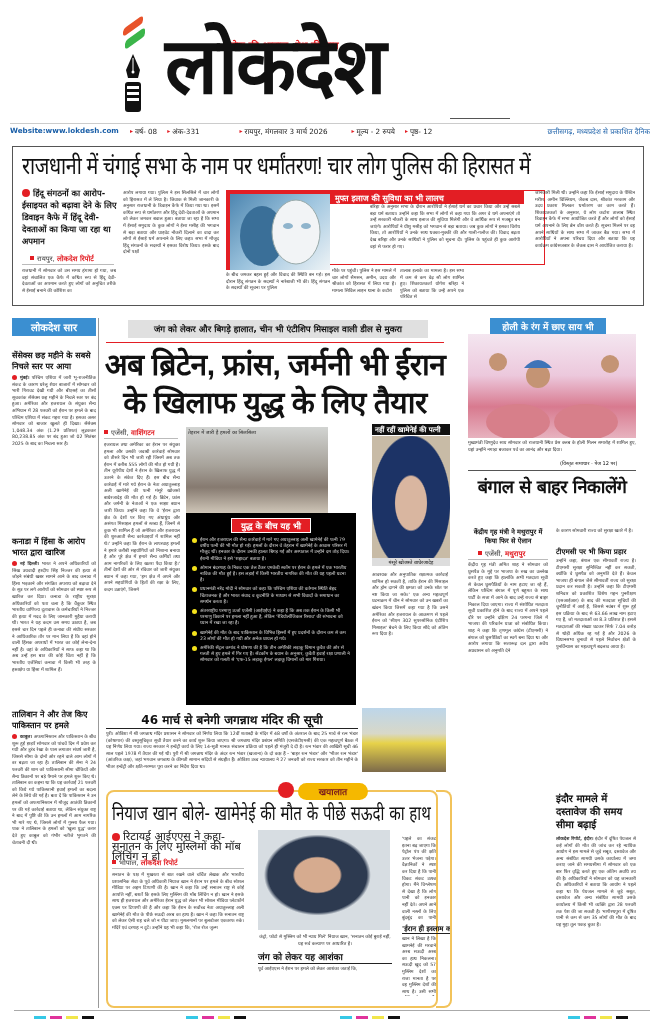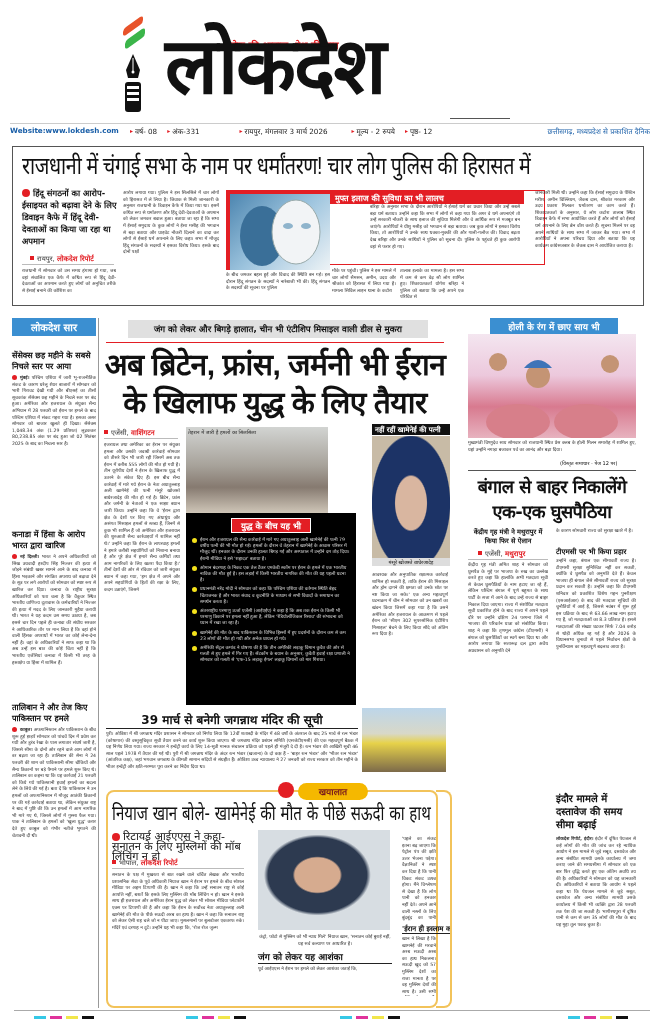--- a/index.html
+++ b/index.html
@@ -109,21 +109,21 @@
   <div class="txt" style="position:absolute;left:40px;top:13px;width:150px;height:60px">बरिहा के अनुसार सभा के दौरान आरोपियों ने ईसाई धर्म का प्रचार किया और उन्हें सबसे बड़ा धर्म बताया। उन्होंने कहा कि सभा में लोगों से कहा गया कि अगर वे धर्म अपनाएंगे तो उन्हें सरकारी नौकरी के साथ इलाज की सुविधा मिलेगी और वे आर्थिक रूप से मजबूत बन जाएंगे। आरोपियों ने यीशु मसीह को भगवान से बड़ा बताया। जब कुछ लोगों ने इसका विरोध किया, तो आरोपियों ने उनके साथ धक्का-मुक्की की और गाली-गलौज की। विवाद बढ़ता देख बरिहा और उनके साथियों ने पुलिस को सूचना दी। पुलिस के पहुंचते ही कुछ आरोपी वहां से फरार हो गए।</div>
 </div>
 <div class="abs txt" style="left:332px;top:268px;width:64px;height:34px">मौके पर पहुंची। पुलिस ने इस मामले में चार लोगों सैमसन, अमीन, उदय और श्रीकांत को हिरासत में लिया गया है। मामला सिविल लाइन थाना के कटोरा</div>
 <div class="abs txt" style="left:400px;top:268px;width:64px;height:34px">तालाब इलाके का मामला है। इस सभा में कम से कम डेढ़ सौ लोग शामिल हुए। शिकायतकर्ता योगेश बरिहा ने पुलिस को बताया कि उन्हें अपने एक परिचित से</div>
 <div class="abs txt" style="left:535px;top:190px;width:100px;height:112px">जानकारी मिली थी। उन्होंने कहा कि ईसाई समुदाय के पैस्टिन मरीश, अमीन विल्लियम, जैकब दास, श्रीकांत मरकाम और उदय प्रकाश मिलकर धर्मांतरण का काम करते हैं। शिकायतकर्ता के अनुसार, ये लोग कटोरा तालाब स्थित डिवाइन कैफे में सभा आयोजित करते हैं और लोगों को ईसाई धर्म अपनाने के लिए ब्रेन वॉश करते हैं। सूचना मिलने पर वह अपने साथियों के साथ सभा में जाकर बैठ गया। सभा में आरोपियों ने अपना परिचय दिया और बताया कि यह कार्यक्रम कांग्रेसजबार के जैकब दास ने आयोजित कराया है।</div>
 
 <div class="abs" style="left:12px;top:318px;width:84px">
   <div class="sar-tag">लोकदेश सार</div>
   <div class="sub-h" style="margin-top:14px">सेंसेक्स छह महीने के सबसे निचले स्तर पर आया</div>
   <div class="txt" style="margin-top:3px;height:150px"><span class="dot" style="width:5px;height:5px"></span><b>मुंबई।</b> <span>पश्चिम एशिया में जारी भू-राजनीतिक संकट के कारण घरेलू शेयर बाजारों में सोमवार को भारी गिरावट देखी गयी और बीएसई का तीसों सूचकांक सेंसेक्स छह महीने के निचले स्तर पर बंद हुआ। अमेरिका और इजरायल के संयुक्त सैन्य अभियान में 28 फरवरी को ईरान पर हमले के बाद पश्चिम एशिया में संकट गहरा गया है। इसका असर सोमवार को बाजार खुलते ही दिखा। सेंसेक्स 1,048.34 अंक (1.29 प्रतिशत) लुढ़ककर 80,238.85 अंक पर बंद हुआ जो 02 सितंबर 2025 के बाद का निचला स्तर है।</span></div>
-  <div class="sub-h" style="margin-top:4px">कनाडा में हिंसा के आरोप भारत द्वारा खारिज</div>
+  <div class="sub-h" style="margin-top:11px">कनाडा में हिंसा के आरोप भारत द्वारा खारिज</div>
   <div class="txt" style="margin-top:3px;height:148px"><span class="dot" style="width:5px;height:5px"></span><b>नई दिल्ली।</b> <span>भारत ने अपने अधिकारियों को सिख उग्रवादी हरदीप सिंह निज्जर की हत्या से जोड़ने संबंधी खबर सामने आने के बाद कनाडा में हिंसा भड़काने और संगठित अपराध को बढ़ावा देने के सूत्र पर लगे आरोपों को सोमवार को स्पष्ट रूप से खारिज कर दिया। कनाडा के राष्ट्रीय सुरक्षा अधिकारियों को पता चला है कि वैंकूवर स्थित भारतीय वाणिज्य दूतावास के कर्मचारियों ने निज्जर की हत्या में मदद के लिए जानकारी मुहैया करायी थी। भारत ने यह कदम उस समय उठाया है, जब इससे चार दिन पहले ही कनाडा की संघीय सरकार ने आधिकारिक तौर पर मान लिया है कि वहां होने वाली हिंसक अपराधों में भारत का कोई लेना-देना नहीं है। वहां के अधिकारियों ने साफ कहा था कि अब उन्हें इस बात की कोई चिंता नहीं है कि भारतीय एजेंसियां कनाडा में किसी भी तरह के हस्तक्षेप या हिंसा में शामिल हैं।</span></div>
   <div class="sub-h" style="">तालिबान ने और तेज किए पाकिस्तान पर हमले</div>
   <div class="txt" style="margin-top:3px;height:180px"><span class="dot" style="width:5px;height:5px"></span><b>काबुल।</b> <span>अफगानिस्तान और पाकिस्तान के बीच शुरू हुई झड़पें सोमवार को पांचवें दिन में प्रवेश कर गयी और डूरंड रेखा के पास लगातार संघर्ष जारी है, जिससे सीमा के दोनों ओर रहने वाले आम लोगों में डर बढ़ता जा रहा है। तालिबान की सेना ने 24 फरवरी की शाम को पाकिस्तानी सीमा चौकियों और सैन्य ठिकानों पर बड़े पैमाने पर हमले शुरू किए थे। तालिबान का कहना था कि यह कार्रवाई 21 फरवरी को किये गये पाकिस्तानी हवाई हमलों का बदला लेने के लिये की गई है। बता दें कि पाकिस्तान ने उन हमलों को अफगानिस्तान में मौजूद आतंकी ठिकानों पर की गई कार्रवाई बताया था, लेकिन संयुक्त राष्ट्र ने बाद में पुष्टि की कि उन हमलों में आम नागरिक भी मारे गए थे, जिससे लोगों में गुस्सा फैल गया। पाक ने तालिबान के हमलों को 'खुला युद्ध' करार देते हुए काबुल को गंभीर नतीजे भुगतने की चेतावनी दी थी।</span></div>
 </div>
 <div class="abs colrule" style="left:98px;top:318px;height:690px"></div>
 
 <div class="abs grey-kick" style="left:128px;top:320px;width:300px">जंग को लेकर और बिगड़े हालात, चीन भी एंटीशिप मिसाइल वाली डील से मुकरा</div>
 <div class="abs" style="left:106px;top:342px;width:338px;border-top:1px solid #e31e24"></div>
 <div class="abs bigH" style="left:100px;top:346px;width:350px">
   <div>अब ब्रिटेन, फ्रांस, जर्मनी भी ईरान</div>
@@ -145,21 +145,21 @@
     <li>अंतरराष्ट्रीय परमाणु ऊर्जा एजेंसी (आईएईए) ने कहा है कि अब तक ईरान के किसी भी परमाणु ठिकाने पर हमला नहीं हुआ है, लेकिन 'रेडियोलॉजिकल रिसाव' की संभावना को ध्यान में रखा जा रहा है।</li>
     <li>खामेनेई की मौत के बाद पाकिस्तान के विभिन्न हिस्सों में हुए प्रदर्शनों के दौरान कम से कम 23 लोगों की मौत हो गयी और अनेक घायल हो गये।</li>
     <li>अमेरिकी सेंट्रल कमांड ने घोषणा की है कि तीन अमेरिकी लड़ाकू विमान कुवैत की ओर से गलती से हुए हमले में गिर गए हैं। सेंटकॉम के बयान के अनुसार, कुवैती हवाई रक्षा प्रणाली ने सोमवार को गलती से 'एफ-15 लड़ाकू ईगल' लड़ाकू विमानों को मार गिराया।</li>
   </ul>
 </div>
 <div class="abs darkhead" style="left:372px;top:424px;width:78px">नहीं रहीं खामेनेई की पत्नी</div>
 <div class="abs photo-woman" style="left:372px;top:436px;width:78px;height:122px"></div>
 <div class="abs" style="left:372px;top:558px;width:78px;background:#ddd;font-size:5px;text-align:center;padding:1px 0">मंसूरे खोजस्ते बाघेरजादेह</div>
 <div class="abs txt" style="left:372px;top:572px;width:76px;height:134px">आवश्यक और अनुपातिक रक्षात्मक कार्रवाई शामिल हो सकती है, ताकि ईरान की मिसाइल और ड्रोन दागने की क्षमता को उनके स्रोत पर नष्ट किया जा सके।' एक अन्य महत्वपूर्ण घटनाक्रम में चीन ने सोमवार को उन खबरों का खंडन किया जिसमें कहा गया है कि उसने अमेरिका और इजरायल के आक्रमण से पहले ईरान को 'सीएम 302 सुपरसोनिक एंटीशिप मिसाइल' बेचने के लिए किया सौदे को अंतिम रूप दिया है।</div>
 
-<div class="abs secthead" style="left:106px;top:712px;width:252px">39 मार्च से बनेगी जगन्नाथ मंदिर की सूची</div>
+<div class="abs secthead" style="left:106px;top:712px;width:252px">46 मार्च से बनेगी जगन्नाथ मंदिर की सूची</div>
 <div class="abs txt" style="left:106px;top:731px;width:252px;height:42px">पुरी। ओडिशा में श्री जगन्नाथ मंदिर प्रशासन ने सोमवार को निर्णय लिया कि 12वीं शताब्दी के मंदिर में 48 वर्षों के अंतराल के बाद 25 मार्च से रत्न भंडार (कोषागार) की वस्तुसूचिकृत सूची तैयार करने का कार्य शुरू किया जाएगा। श्री जगन्नाथ मंदिर प्रबंधन समिति (एसजेटीएमसी) की एक महत्वपूर्ण बैठक में यह निर्णय लिया गया। राज्य सरकार ने इन्वेंट्री कार्य के लिए 14-सूत्री मानक संचालन प्रक्रिया को पहले ही मंजूरी दे दी है। रत्न भंडार की आखिरी सूची 46 साल पहले 1978 में तैयार की गई थी। पुरी में श्री जगन्नाथ मंदिर के अंदर रत्न भंडार (खजाना) के दो कक्ष हैं - 'बाहर रत्न भंडार' और 'भीतर रत्न भंडार' (आंतरिक कक्ष), जहां भगवान जगन्नाथ के कीमती सामान सदियों से संग्रहीत हैं। ओडिशा उच्च न्यायालय ने 27 जनवरी को राज्य सरकार को तीन महीने के भीतर इन्वेंट्री और क्षति-मरम्मत पूरा करने का निर्देश दिया था।</div>
 <div class="abs photo-temple" style="left:362px;top:708px;width:84px;height:64px"></div>
 
 <div class="abs opinion" style="left:106px;top:790px;width:332px;height:218px"></div>
 <div class="abs redcircle" style="left:278px;top:782px"></div>
 <div class="abs khayal" style="left:298px;top:783px;width:70px">खयालात</div>
 <div class="abs" style="left:112px;top:800px;width:460px;font-size:20px;line-height:26px;white-space:nowrap;transform:scaleX(0.75);transform-origin:left">नियाज खान बोले- खामेनेई की मौत के पीछे सऊदी का हाथ</div>
 <div class="abs" style="left:112px;top:832px;width:130px;font-size:11px;font-weight:normal;line-height:10px"><span class="dot"></span><span>रिटायर्ड आईएएस ने कहा- सनातन के लिए मुस्लिमों की मॉब लिंचिंग न हो</span></div>
 <div class="abs byline" style="left:112px;top:858px"><span class="sq"></span><span>भोपाल,</span> <span class="red">लोकदेश रिपोर्ट</span></div>
 <div class="abs" style="left:112px;top:868px;width:132px;border-top:1px solid #bbb"></div>
@@ -170,38 +170,37 @@
 <div class="abs txt" style="left:258px;top:966px;width:134px;height:14px">पूर्व आईएएस ने ईरान पर हमले को लेकर आशंका जताई कि,</div>
 <div class="abs txt" style="left:402px;top:836px;width:34px;height:86px">'पहले का संकट इतना बढ़ जाएगा कि पेट्रोल पंप की क्षति उत्तर भेजना पड़ेगा। वैज्ञानिकों ने स्पष्ट कर दिया है कि पानी विकट संकट उत्पन्न होगा। मैंने विश्लेषण से देखा है कि लोग पानी को इनकार नहीं देते। अपने आने वाली नस्लों के लिए बुंदबूंद का पानी बचाएं और इस हक को हरा भरा रखें।' खिलाफ और अंधविश्वास को लेकर तंज करते हुए उन्होंने लिखा, 'मोदी ने विज्ञान की पकड़ा और अफ़ग़ानों ने अंधविश्वास को। विज्ञान ने मोदी को जाहिलियत कर दिया तो धर्म और अंधविश्वास ने लोगों को हिंसक बना दिया धर्म के नाम पर आतंक देशों में जिया सम्मान हो गई। बताई इसी से होंगी कि सभी सनातन धर्म अपनाते।</div>
 
 <div class="abs" style="left:436px;top:790px;width:20px;height:218px;overflow:hidden">
   <div class="opinion" style="position:absolute;left:-332px;top:0;width:348px;height:218px;border-left:none"></div>
 </div>
 
 <div class="abs" style="left:402px;top:924px;width:48px;font-size:7px;font-weight:bold;border-bottom:1.5px solid #222;white-space:nowrap;overflow:hidden">'ईरान ही इस्लाम का शेर है'</div>
 <div class="abs txt" style="left:402px;top:936px;width:34px;height:60px">खान ने लिखा है कि खामनेई की मरवाने अरब सऊदी अरब का हाथ निकलना। सऊदी खुद को 57 मुस्लिम देशों का राजा मानता है पर वह मुस्लिम देशों की साथ है। उसी सभी मुस्लिम देश चुप हैं। अपनी रानी के खिलाफ कुछ नहीं सुनना चाहते। इस्लाम का एक ही शेर बचा ईरान है।</div>
 
-<div class="abs blue-tag" style="left:490px;top:318px;width:128px">होली के रंग में छाए साय भी</div>
+<div class="abs blue-tag" style="left:490px;top:318px;width:116px">होली के रंग में छाए साय भी</div>
 <div class="abs photo-holi" style="left:468px;top:334px;width:168px;height:104px">
   <svg width="168" height="104" viewBox="0 0 168 104">
     <ellipse cx="50" cy="88" rx="32" ry="18" fill="#d77f8a"></ellipse>
     <ellipse cx="118" cy="88" rx="32" ry="18" fill="#d77f8a"></ellipse>
     <circle cx="70" cy="42" r="12" fill="#c49474"></circle>
     <path d="M56 34 Q70 18 84 34 Z" fill="#3e74b8"></path>
     <circle cx="30" cy="28" r="9" fill="#c49474"></circle>
     <circle cx="142" cy="30" r="9" fill="#c49474"></circle>
   </svg>
 </div>
 <div class="abs txt" style="left:468px;top:440px;width:168px;height:20px">मुख्यमंत्री विष्णुदेव साय सोमवार को राजधानी स्थित प्रेस क्लब के होली मिलन समारोह में शामिल हुए, यहां उन्होंने नगाड़ा बजाकर पर्व का आनंद और बढ़ा दिया।</div>
 <div class="abs" style="left:560px;top:460px;font-size:5px">(विस्तृत समाचार - पेज 12 पर)</div>
 <div class="abs" style="left:468px;top:470px;width:168px;border-top:1.5px solid #555"></div>
 
 <div class="abs" style="left:462px;top:474px;width:180px;text-align:center;font-size:18px;font-weight:bold;line-height:25px;letter-spacing:-0.5px">
   <div>बंगाल से बाहर निकालेंगे</div>
-  <div>एक-एक घुसपैठिया</div>
 </div>
 <div class="abs" style="left:468px;top:528px;width:80px;font-size:6.6px;font-weight:bold;text-align:center;line-height:9px">केंद्रीय गृह मंत्री ने मथुरापुर में किया फिर से ऐलान</div>
 <div class="abs byline" style="left:478px;top:549px"><span class="sq"></span><span>एजेंसी,</span> <span class="red">मथुरापुर</span></div>
 <div class="abs" style="left:468px;top:559px;width:80px;border-top:1px solid #bbb"></div>
 <div class="abs txt" style="left:468px;top:562px;width:80px;height:122px">केंद्रीय गृह मंत्री अमित शाह ने सोमवार को घुसपैठ के मुद्दे पर भाजपा के रुख का उल्लेख करते हुए कहा कि हालांकि अभी मतदाता सूची से केवल घुसपैठियों के नाम हटाए जा रहे हैं, लेकिन पश्चिम बंगाल में पूर्ण बहुमत के साथ पार्टी के सत्ता में आने के बाद उन्हें राज्य से बाहर निकाल दिया जाएगा। राज्य में संशोधित मतदाता सूची प्रकाशित होने के बाद राज्य में अपने पहले दौरे पर उन्होंने दक्षिण 24 परगना जिले में भाजपा की परिवर्तन यात्रा को संबोधित किया। शाह ने कहा कि तृणमूल कांग्रेस (टीएमसी) ने बंगाल को घुसपैठियों का स्वर्ग बना दिया था और आरोप लगाया कि सत्तारूढ़ दल द्वारा अवैध अप्रवासन को अनुमति देने</div>
 <div class="abs txt" style="left:556px;top:528px;width:80px;height:14px">के कारण सोमवारी राज्य को सुरक्षा खतरे में है।</div>
 <div class="abs" style="left:556px;top:546px;width:82px;font-size:7.2px;font-weight:bold">टीएमसी पर भी किया प्रहार</div>
 <div class="abs txt" style="left:556px;top:558px;width:80px;height:128px">उन्होंने कहा, बंगाल एक सीमावर्ती राज्य है। टीएमसी सुरक्षा सुनिश्चित नहीं कर सकती, क्योंकि वे घुसपैठ को अनुमति देते हैं। केवल भाजपा ही बंगाल जैसे सीमावर्ती राज्य को सुरक्षा प्रदान कर सकती है। उन्होंने कहा कि टीएमसी शनिवार को प्रकाशित विशेष गहन पुनरीक्षण (एसआईआर) के बाद की मतदाता सूचियों की चुनौतियों में आई है, जिससे नवंबर में शुरू हुई इस प्रक्रिया के बाद से 63.66 लाख नाम हटाए गए हैं, जो मतदाताओं का 8.3 प्रतिशत है। इससे मतदाताओं की संख्या घटकर सिर्फ 7.04 करोड़ से थोड़ी अधिक रह गई है और 2026 के विधानसभा चुनावों से पहले निर्वाचन क्षेत्रों के पुनर्विन्यास का महत्वपूर्ण बदलाव आया है।</div>
 
 <div class="abs" style="left:556px;top:792px;width:84px;font-size:10px;font-weight:bold;line-height:13px">इंदौर मामले में दस्तावेज की समय सीमा बढ़ाई</div>

